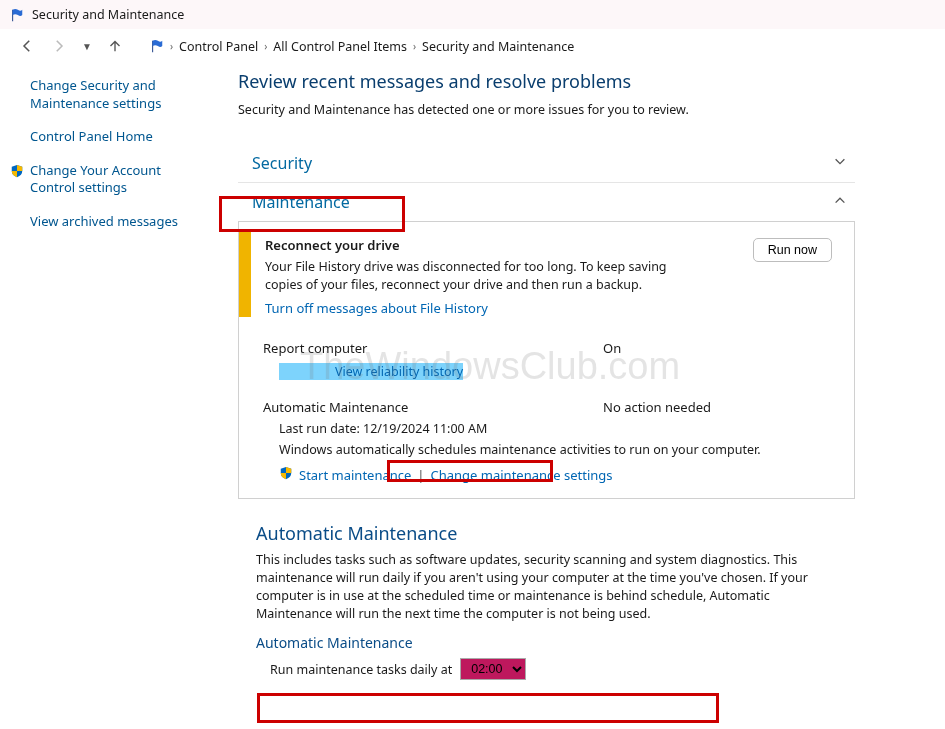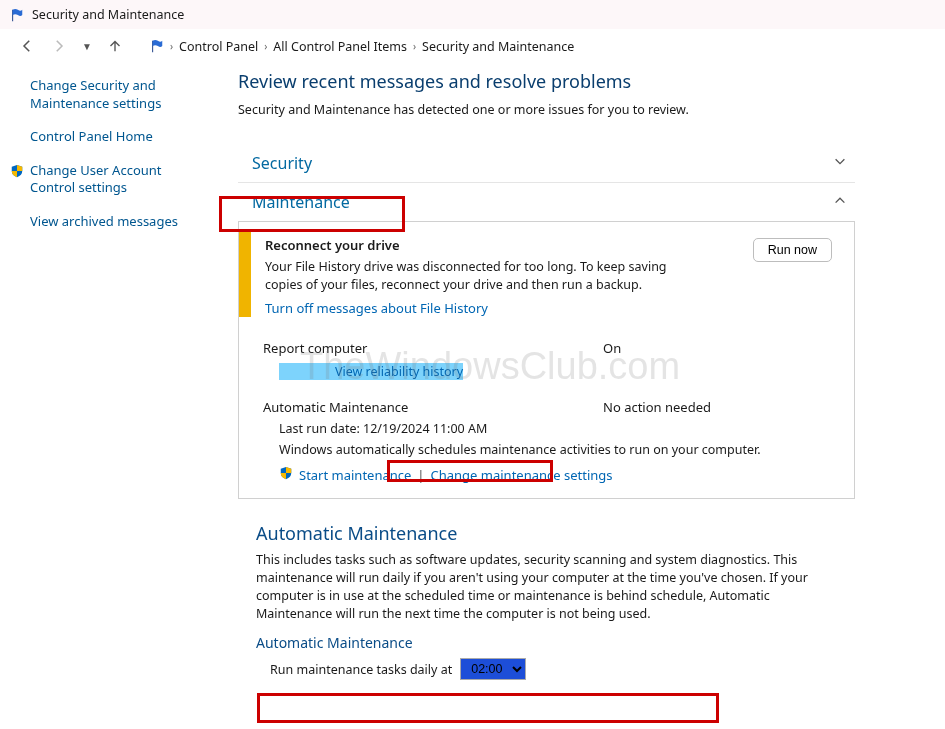--- a/index.html
+++ b/index.html
@@ -141,21 +141,21 @@
     color: rgba(120,120,120,0.20);
     font-weight:400;
     letter-spacing:0px;
     pointer-events:none;
     font-family: "Segoe UI", sans-serif;
   }
   .h2sec { color:#0a4c87; font-size:18px; margin: 22px 0 6px 18px; font-weight:400;}
   .body-para { font-size:12.5px; margin: 0 0 10px 18px; line-height:1.45; max-width:570px;}
   .h3sec { color:#0a4c87; font-size:14px; margin: 8px 0 6px 18px;}
   .form-row { display:flex; align-items:center; gap:8px; margin: 4px 0 0 32px; font-size:12.5px;}
-  select { font-size:12.5px; padding:2px 6px; border:1px solid #aaa; background:#1d4ed8;}
+  select { font-size:12.5px; padding:2px 6px; border:1px solid #aaa; background:#be185d;}
 </style>
 </head>
 <body>
 
 <div class="titlebar">
   <span class="flag-icon" style="margin-right:8px;">
     <svg viewBox="0 0 16 16">
         <path d="M3 2 L3 15" stroke="#2a4b8d" stroke-width="1.2"></path>
         <path d="M3 2 Q6 0 9 2 Q12 4 14 2 L14 8 Q12 10 9 8 Q6 6 3 8 Z" fill="#2a6bd4"></path>
       </svg>
@@ -202,21 +202,21 @@
     <span class="side-link">Change Security and Maintenance settings</span>
     <span class="side-link" style="margin-top:2px;">Control Panel Home</span>
     <span class="side-link with-shield">
       <span class="shield-badge">
         <svg viewBox="0 0 16 16">
             <path d="M8 1 L14 3 L14 8 Q14 13 8 15 Q2 13 2 8 L2 3 Z" fill="#0067c0"></path>
             <path d="M8 1 L14 3 L14 8 L8 8 Z" fill="#f6b900"></path>
             <path d="M8 8 L8 15 Q2 13 2 8 Z" fill="#f6b900"></path>
           </svg>
       </span>
-      <span>Change User Account Control settings</span>
+      <span>Change Your Account Control settings</span>
     </span>
     <span class="side-link">View archived messages</span>
   </div>
 
   <div class="main">
     <div class="h1">Review recent messages and resolve problems</div>
     <div class="sub">Security and Maintenance has detected one or more issues for you to review.</div>
 
     <div class="accordion-row">
       <span class="label">Security</span>

